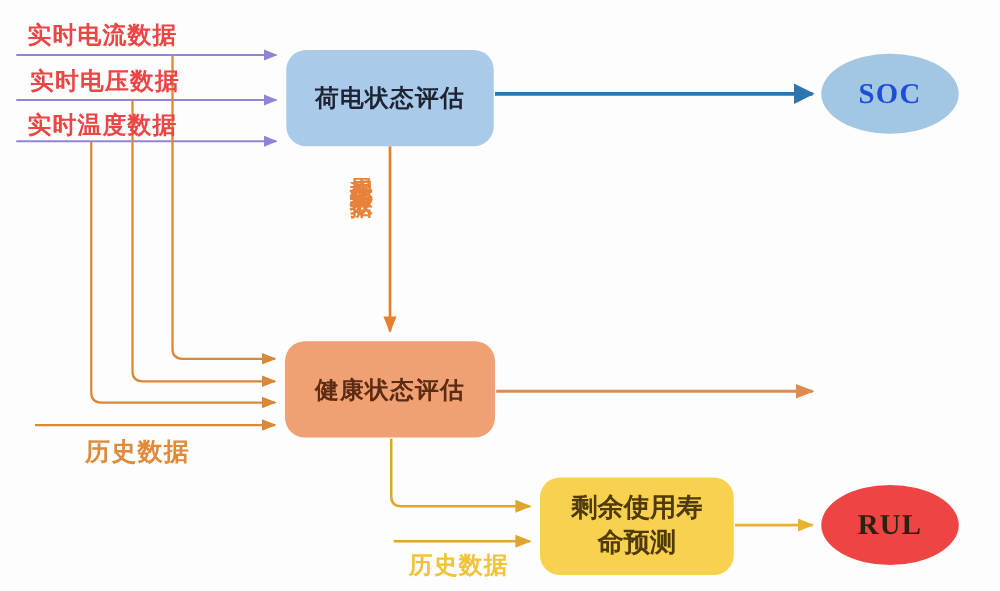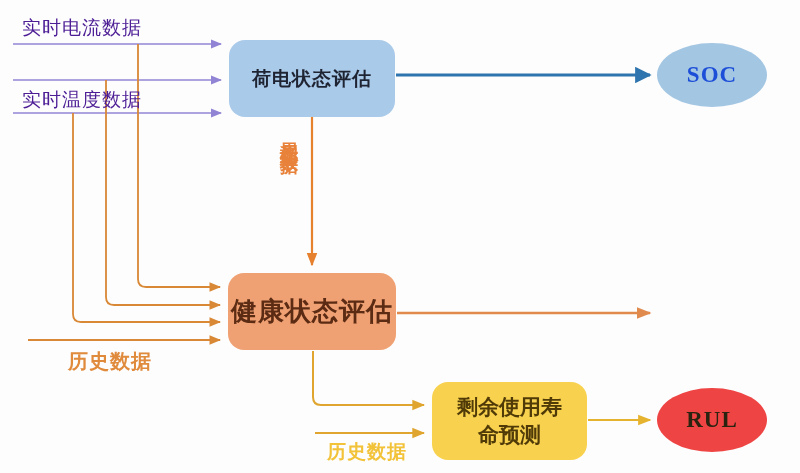--- a/index.html
+++ b/index.html
@@ -8,37 +8,37 @@
     width: 800px;
     height: 473px;
     background: #fdfdfd;
     font-family: "Liberation Sans", sans-serif;
     overflow: hidden;
   }
   #wires { position: absolute; left: 0; top: 0; width: 800px; height: 473px; }
 
   .input-label {
     position: absolute;
-    color: #4c1d95;
+    color: #ef4444;
     font-size: 19px;
-    font-weight: normal;
+    font-weight: bold;
     letter-spacing: 1px;
     white-space: nowrap;
   }
   .proc-box {
     position: absolute;
     border-radius: 16px;
     display: flex;
     align-items: center;
     justify-content: center;
     text-align: center;
     font-weight: bold;
   }
   .soc-box  { left: 229px; top: 40px;  width: 166px; height: 77px; background: #aacaea; color: #1f2433; font-size: 19px; letter-spacing: 1px; }
-  .soh-box  { left: 228px; top: 273px; width: 168px; height: 77px; background: #f0a173; color: #5b2b13; font-size: 26px; letter-spacing: 1px; }
+  .soh-box  { left: 228px; top: 273px; width: 168px; height: 77px; background: #f0a173; color: #5b2b13; font-size: 19px; letter-spacing: 1px; }
   .rul-box  { left: 432px; top: 382px; width: 155px; height: 78px; background: #f8d24e; color: #503a08; font-size: 21px; line-height: 1.35; }
   .rul-box .wrap { width: 112px; margin: 18px auto; }
 
   .out-ellipse {
     position: absolute;
     width: 110px;
     height: 64px;
     border-radius: 50%;
     display: flex;
     align-items: center;
@@ -129,20 +129,21 @@
     <path d="M397 313 H650" stroke="#e18a4d" stroke-width="2.5" fill="none" marker-end="url(#ah-sohline)"></path>
 
     <path d="M313 351 V397 Q313 405 321 405 H424" stroke="#dfa52e" stroke-width="2" fill="none" marker-end="url(#ah-gold)"></path>
 
     <path d="M315 433 H424" stroke="#dfa52e" stroke-width="2" fill="none" marker-end="url(#ah-gold)"></path>
 
     <path d="M588 420 H650" stroke="#e6b32f" stroke-width="2.2" fill="none" marker-end="url(#ah-rul)"></path>
   </svg>
 
   <div class="input-label" style="left:22px; top:15px;">实时电流数据</div>
+  <div class="input-label" style="left:24px; top:52px;">实时电压数据</div>
   <div class="input-label" style="left:22px; top:87px;">实时温度数据</div>
 
   <div class="proc-box soc-box">荷电状态评估</div>
 
   <div class="proc-box soh-box">健康状态评估</div>
 
   <div class="proc-box rul-box">
     <div class="wrap">剩余使用寿命预测</div>
   </div>
 

